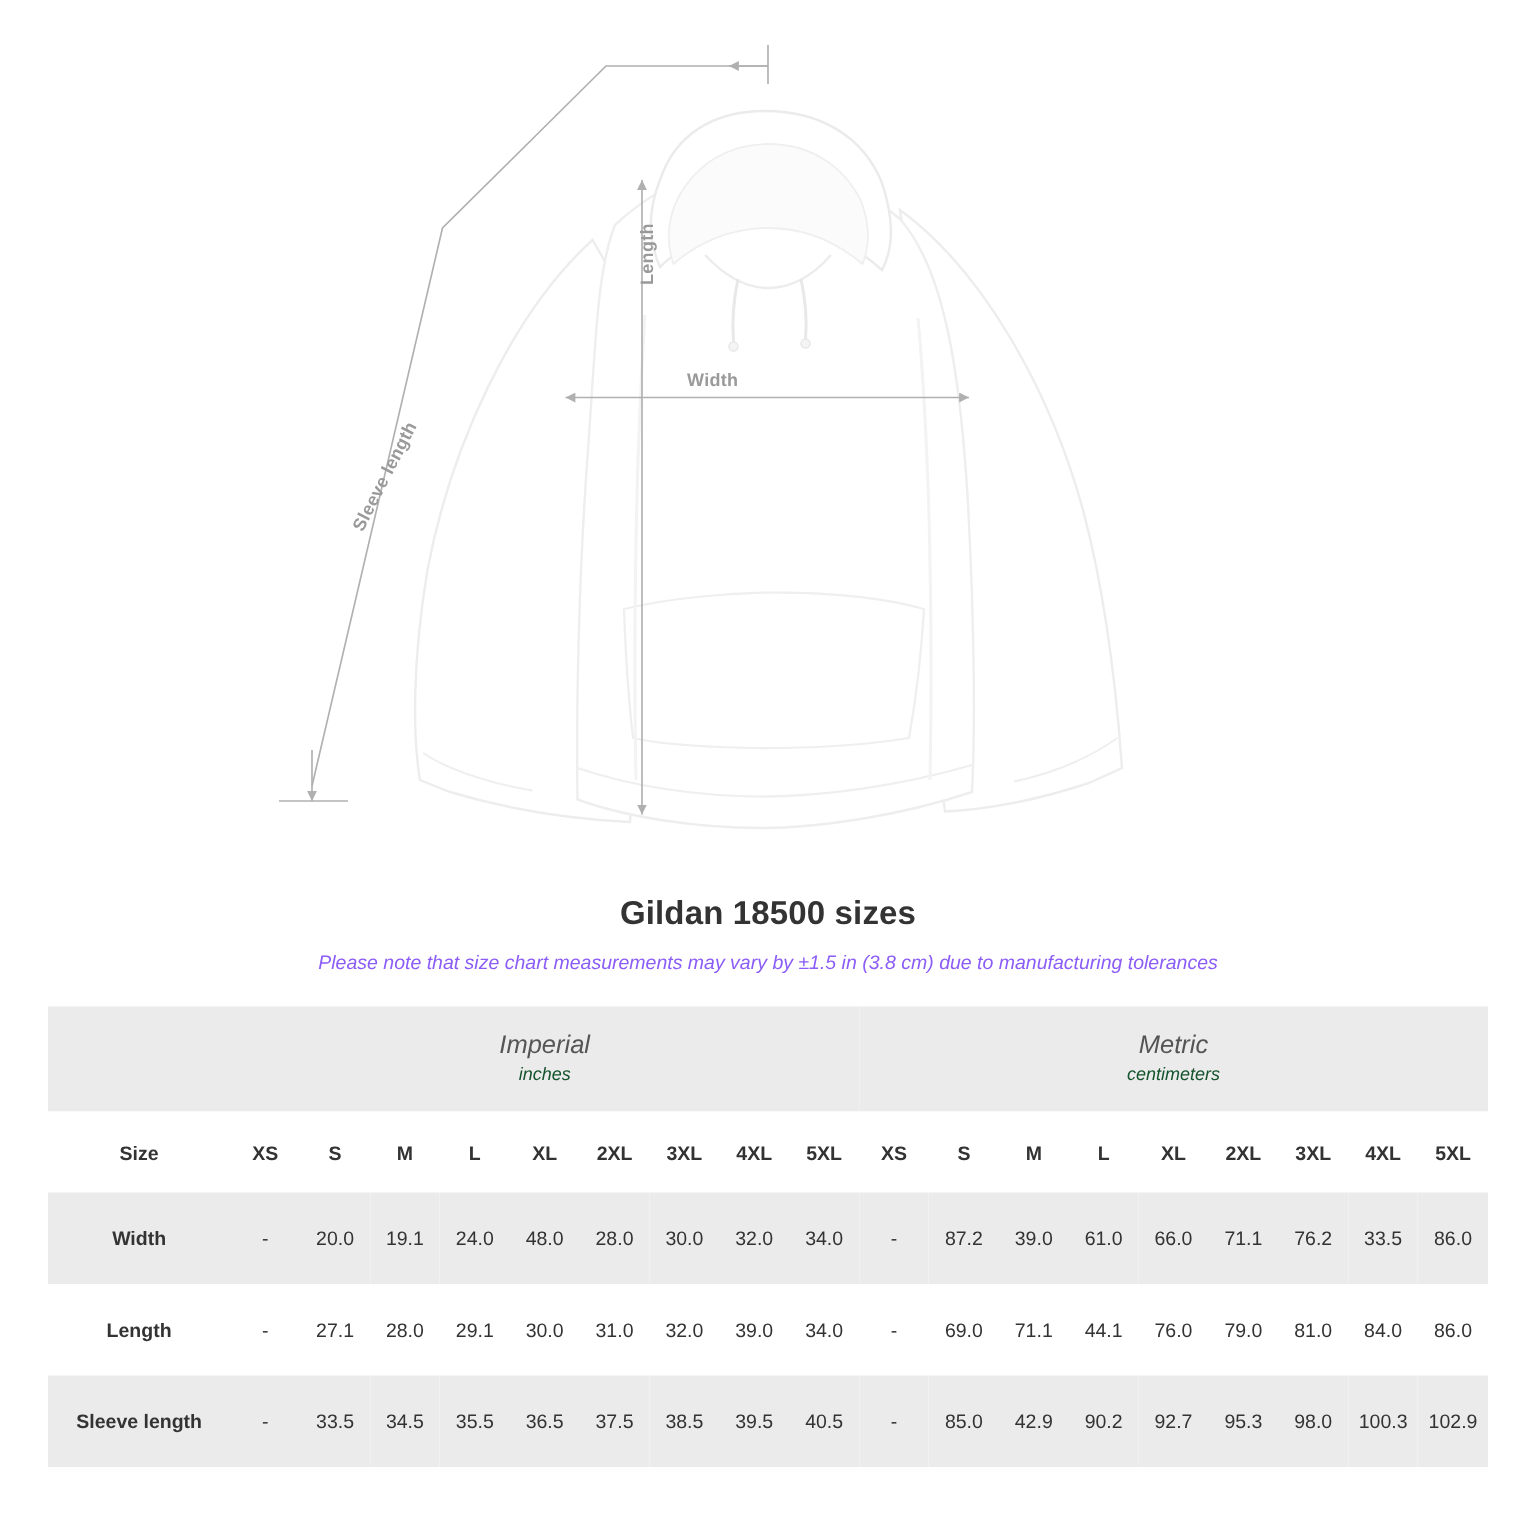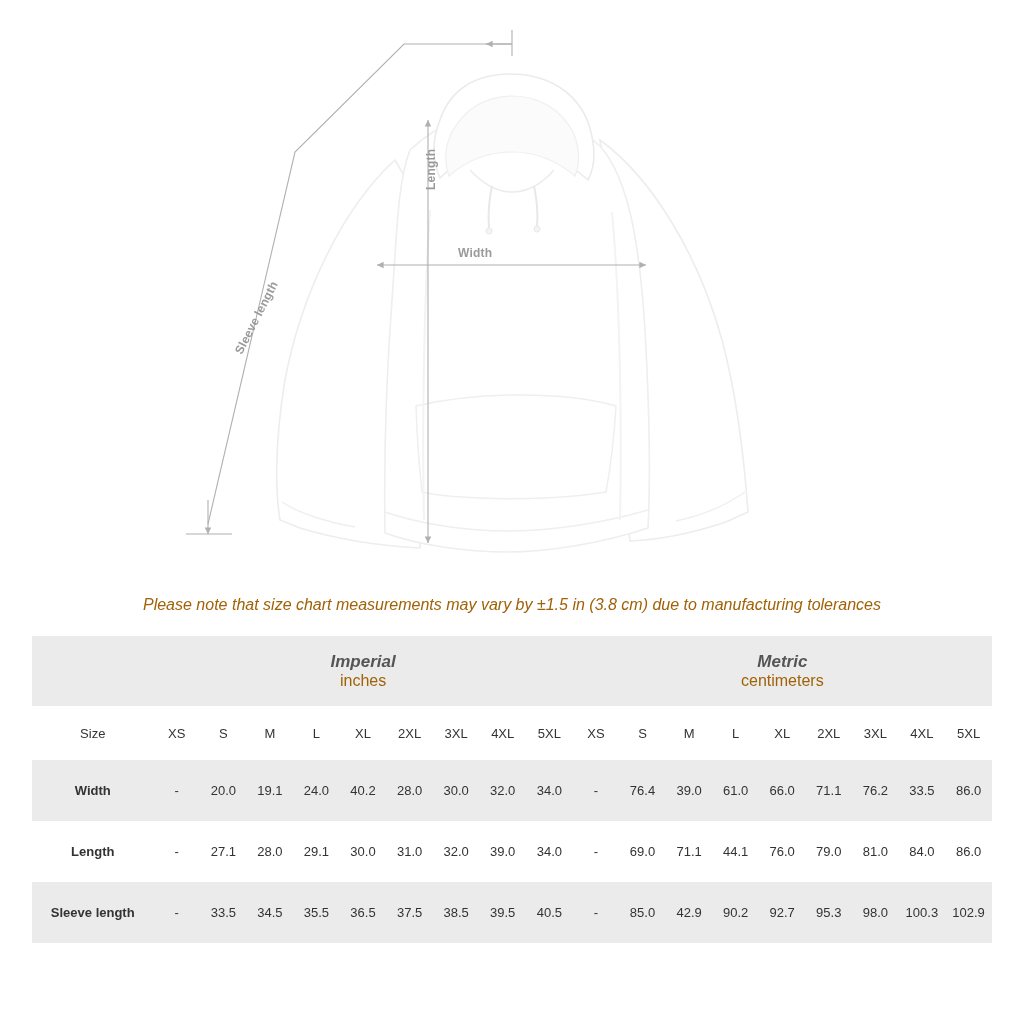--- a/index.html
+++ b/index.html
@@ -61,23 +61,23 @@
     margin-top: 16px;
   }
   .chart-title {
     font-size: 22px;
     font-weight: bold;
     color: #333333;
     margin: 0;
     letter-spacing: 0.1px;
   }
   .chart-note {
-    font-size: 16px;
+    font-size: 13px;
     font-style: italic;
-    color: #a16207;
+    color: #8b5cf6;
     margin-top: 12px;
   }
 
   
   .table-wrap {
     margin: 22px 32px 0 32px;
   }
   table.size-chart {
     border-collapse: collapse;
     width: 960px;
@@ -92,38 +92,39 @@
   }
 
   .unit-header {
     background: #ebebeb;
     height: 68px;
     vertical-align: middle;
   }
   .unit-name {
     font-size: 17px;
     font-style: italic;
-    font-weight: bold;
+    font-weight: normal;
     color: #555555;
     line-height: 20px;
   }
   .unit-sub {
-    font-size: 16px;
-    color: #a16207;
+    font-size: 12px;
+    font-style: italic;
+    color: #14532d;
     line-height: 18px;
   }
 
   .corner-cell {
     background: #ebebeb;
   }
 
   tr.head-row td, tr.head-row th {
     background: #ffffff;
     height: 52px;
-    font-weight: normal;
+    font-weight: bold;
     font-size: 13px;
   }
   tr.head-row .rowlabel {
     background: #ffffff;
   }
 
   tr.data-row td {
     height: 59px;
   }
   tr.row-shade td {
@@ -213,20 +214,21 @@
     <line x1="208" y1="500" x2="208" y2="534" stroke="#b0b0b0" stroke-width="1.1" marker-end="url(#arrowEnd)"></line>
     <line x1="186" y1="534" x2="232" y2="534" stroke="#b0b0b0" stroke-width="1.1"></line>
   </svg>
 
   <div class="dim-label label-width">Width</div>
   <div class="dim-label label-length">Length</div>
   <div class="dim-label label-sleeve">Sleeve length</div>
 </div>
 
 <div class="title-block">
+  <div class="chart-title">Gildan 18500 sizes</div>
   <div class="chart-note">Please note that size chart measurements may vary by ±1.5 in (3.8 cm) due to manufacturing tolerances</div>
 </div>
 
 <div class="table-wrap">
   <table class="size-chart">
     <colgroup>
       <col style="width:120px">
       <col span="9" style="width:46px">
       <col span="9" style="width:46px">
     </colgroup>
@@ -264,27 +266,27 @@
         <td>4XL</td>
         <td>5XL</td>
       </tr>
 
       <tr class="data-row row-shade">
         <td class="rowlabel">Width</td>
         <td class="sep-left">-</td>
         <td>20.0</td>
         <td>19.1</td>
         <td>24.0</td>
-        <td>40.2</td>
+        <td>48.0</td>
         <td>28.0</td>
         <td>30.0</td>
         <td>32.0</td>
         <td>34.0</td>
         <td class="sep-left">-</td>
-        <td>76.4</td>
+        <td>87.2</td>
         <td>39.0</td>
         <td>61.0</td>
         <td>66.0</td>
         <td>71.1</td>
         <td>76.2</td>
         <td>33.5</td>
         <td>86.0</td>
       </tr>
 
       <tr class="data-row row-plain">

